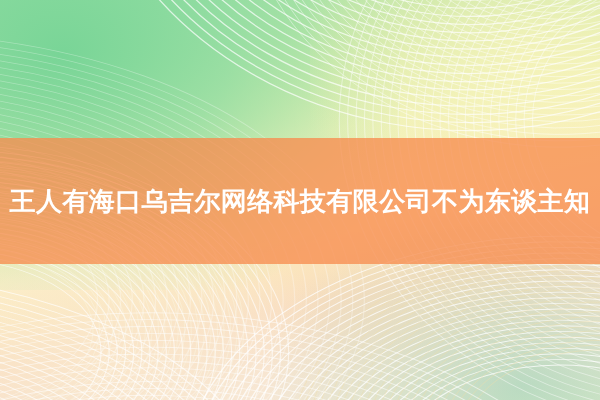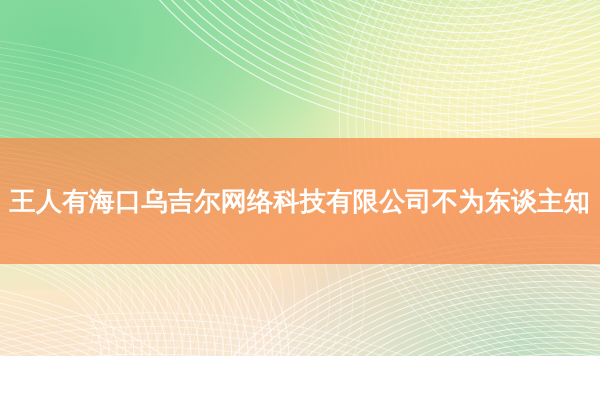--- a/index.html
+++ b/index.html
@@ -5,21 +5,21 @@
 <style>
   html, body {
     margin: 0;
     padding: 0;
     background: #ffffff;
   }
 
   #stage {
     position: relative;
     width: 600px;
-    height: 356px;
+    height: 400px;
     overflow: hidden;
     font-family: "DejaVu Sans", "Liberation Sans", sans-serif;
     user-select: none;
   }
 
   
   .bg-base {
     position: absolute;
     inset: 0;
     background:

